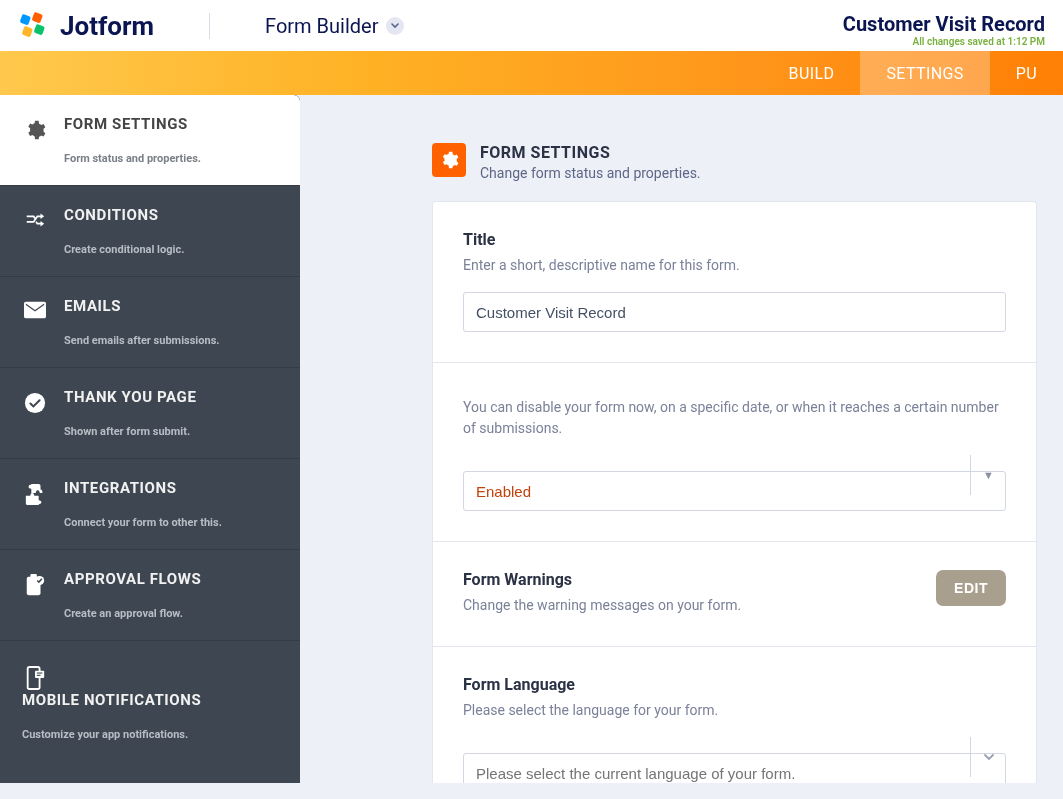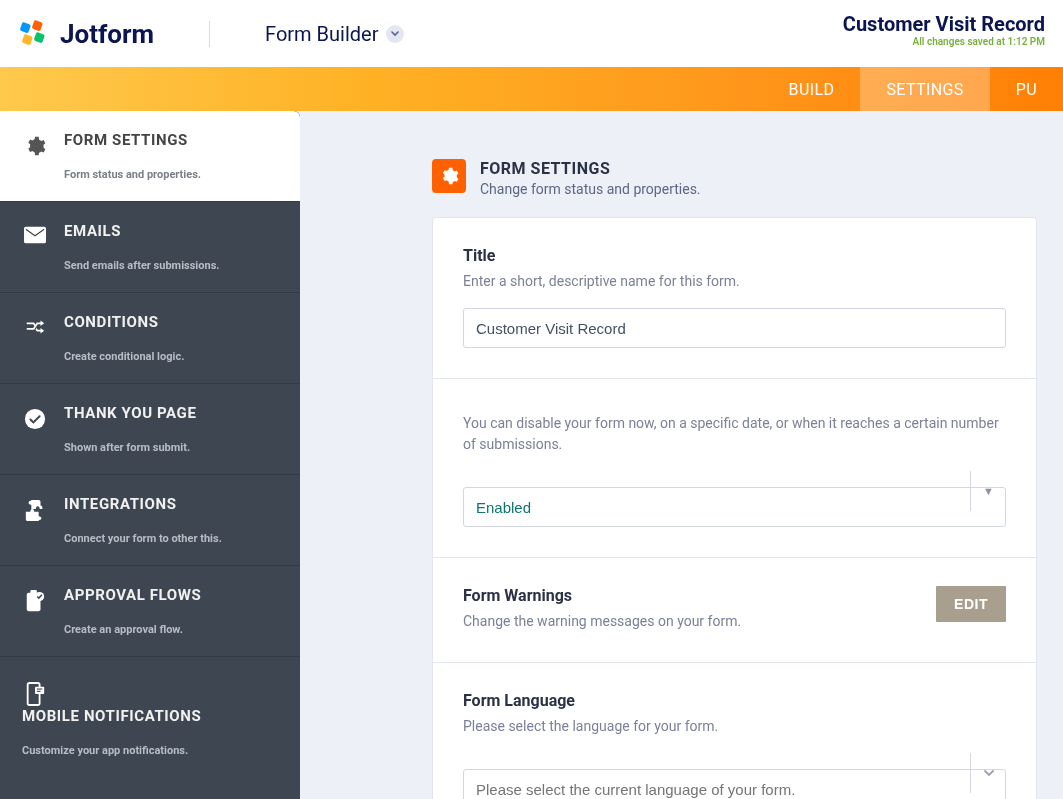--- a/index.html
+++ b/index.html
@@ -5,21 +5,21 @@
   * { box-sizing: border-box; margin: 0; padding: 0; }
   body {
     font-family: -apple-system, BlinkMacSystemFont, "Segoe UI", Roboto, Helvetica, Arial, sans-serif;
     background: #eef0f8;
     width: 1063px;
     height: 799px;
     overflow: hidden;
   }
   
   .topbar {
-    height: 67px;
+    height: 51px;
     background: #fff;
     display: flex;
     align-items: center;
     padding: 0 18px;
     position: relative;
     gap: 35px;
   }
   .logo-group { display:flex; align-items:center; }
   .logo-mark { width:30px; height:30px; display:flex; flex-wrap:wrap; margin-right:12px; transform: rotate(0deg); }
   .logo-text { font-size:26px; font-weight:700; color:#0a1551; }
@@ -75,29 +75,29 @@
   .card { background:#fff; border:1px solid #e4e6ef; border-bottom:none; padding:28px 30px 30px 30px; }
   .card:last-child { border-bottom:1px solid #e4e6ef; }
   .card-row { display:flex; align-items:flex-start; justify-content:space-between; }
   .fld-label { font-size:16px; font-weight:700; color:#2b3245; }
   .fld-desc { font-size:14px; color:#7b8199; margin-top:6px; line-height:1.5;}
   .text-input {
     width:100%; margin-top:16px; height:40px; border:1px solid #d3d6e3; border-radius:3px;
     padding:0 12px; font-size:15px; color:#435066; background:#fff;
   }
   .select-wrap { position:relative; margin-top:16px; }
-  .select-wrap .text-input { padding-right:44px; color:#0f766e;}
+  .select-wrap .text-input { padding-right:44px; color:#c2410c;}
   .select-wrap.placeholder .text-input { color:#9ba1b3; }
   .select-caret {
     position:absolute; right:0; top:0; width:36px; height:40px;
     border-left:1px solid #d3d6e3; display:flex; align-items:center; justify-content:center;
     color:#8b92a8; font-size:11px;
   }
   .btn-edit {
-    background:#a99f8f; color:#fff; border:none; border-radius:1px;
+    background:#a99f8f; color:#fff; border:none; border-radius:7px;
     padding:10px 18px; font-size:14px; font-weight:700; letter-spacing:0.5px; cursor:pointer;
   }
 </style>
 </head>
 <body>
 
 <div class="topbar">
   <div class="logo-group">
     <span class="logo-mark">
       <svg width="30" height="30" viewBox="0 0 30 30">
@@ -141,39 +141,39 @@
           </svg>
       </div>
       <div class="side-text">
         <div class="side-title">FORM SETTINGS</div>
         <div class="side-desc">Form status and properties.</div>
       </div>
     </div>
 
     <div class="side-item">
       <div class="side-icon">
+        <svg width="22" height="20" viewBox="0 0 24 20" fill="#fff">
+            <path d="M18 3l4 3-4 3V7h-3l-4 6H3v-2h7l4-6h4V3zm0 8l4 3-4 3v-2h-4l-1.5-2.2 1.2-1.8L15 13h3v-2zM3 5h8l1.5 2.2-1.2 1.8L10 7H3V5z"></path>
+          </svg>
+      </div>
+      <div class="side-text">
+        <div class="side-title">CONDITIONS</div>
+        <div class="side-desc">Create conditional logic.</div>
+      </div>
+    </div>
+
+    <div class="side-item">
+      <div class="side-icon">
         <svg width="22" height="18" viewBox="0 0 24 18" fill="#fff">
             <path d="M2 0h20a2 2 0 012 2v14a2 2 0 01-2 2H2a2 2 0 01-2-2V2a2 2 0 012-2zm10 9L2 2v1.5l10 7 10-7V2L12 9z"></path>
           </svg>
       </div>
       <div class="side-text">
         <div class="side-title">EMAILS</div>
         <div class="side-desc">Send emails after submissions.</div>
-      </div>
-    </div>
-
-    <div class="side-item">
-      <div class="side-icon">
-        <svg width="22" height="20" viewBox="0 0 24 20" fill="#fff">
-            <path d="M18 3l4 3-4 3V7h-3l-4 6H3v-2h7l4-6h4V3zm0 8l4 3-4 3v-2h-4l-1.5-2.2 1.2-1.8L15 13h3v-2zM3 5h8l1.5 2.2-1.2 1.8L10 7H3V5z"></path>
-          </svg>
-      </div>
-      <div class="side-text">
-        <div class="side-title">CONDITIONS</div>
-        <div class="side-desc">Create conditional logic.</div>
       </div>
     </div>
 
     <div class="side-item">
       <div class="side-icon">
         <svg width="22" height="22" viewBox="0 0 24 24" fill="#fff">
             <circle cx="12" cy="12" r="11"></circle>
             <path d="M7 12.5l3.2 3.2L17 9" stroke="#3e4651" stroke-width="2.2" fill="none" stroke-linecap="round"></path>
           </svg>
       </div>

